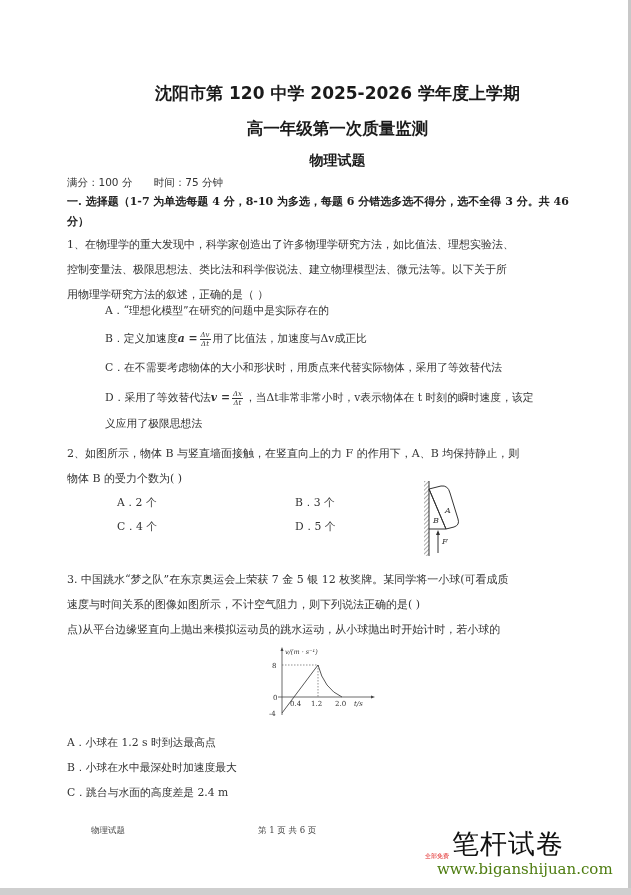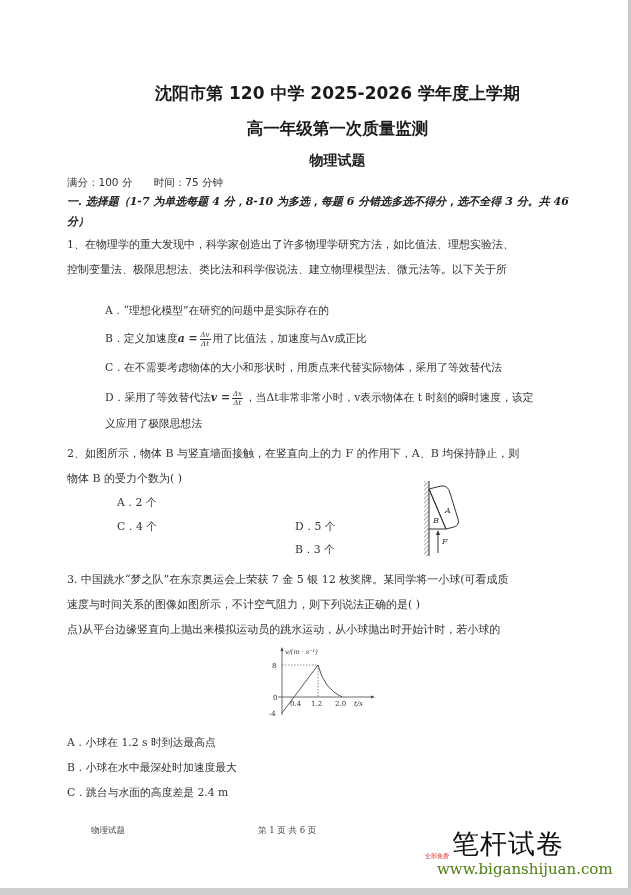--- a/index.html
+++ b/index.html
@@ -8,21 +8,21 @@
   .page-border-right { position: absolute; left: 628px; top: 0; width: 3px; height: 895px; background: #c8c8c8; }
   .page-border-bottom { position: absolute; left: 0; top: 888px; width: 631px; height: 7px; background: #cfcfcf; }
 
   .title { position: absolute; left: 0; width: 631px; text-align: center; font-family: "DejaVu Sans", "Liberation Sans", sans-serif; font-weight: bold; color: #1a1a1a; margin-left: 22px; }
   .t1 { top: 82px; font-size: 17px; }
   .t2 { top: 118px; font-size: 16.5px; }
   .t3 { top: 152px; font-size: 14px; }
 
   .meta { position: absolute; left: 67px; top: 176px; font-size: 10.5px; color: #333; font-family: "DejaVu Sans", "Liberation Sans", sans-serif; }
   .meta span { margin-right: 18px; }
-  .section { position: absolute; left: 67px; top: 192px; width: 510px; font-size: 11px; font-weight: bold; line-height: 20px; color: #222; font-style: italic; }
+  .section { position: absolute; left: 67px; top: 192px; width: 510px; font-size: 11px; font-weight: bold; line-height: 20px; color: #222; }
 
   .para { position: absolute; left: 67px; width: 515px; font-size: 11px; line-height: 25px; color: #333; }
   .opt { position: absolute; left: 105px; width: 470px; font-size: 10.8px; line-height: 26px; color: #333; }
   .frac { display: inline-block; vertical-align: middle; text-align: center; font-size: 7px; line-height: 8px; margin: 0 2px; font-style: italic; }
   .frac .num { display: block; border-bottom: 0.8px solid #333; padding: 0 1px; }
   .frac .den { display: block; }
   .math { font-style: italic; font-weight: bold; }
 
   .col2 { position: absolute; font-size: 10.8px; color: #333; }
 
@@ -48,37 +48,38 @@
 <div class="meta">
   <span>满分：100  分</span>
   <span>时间：75 分钟</span>
 </div>
 
 <div class="section">一. 选择题（1-7 为单选每题 4 分，8-10 为多选，每题 6 分错选多选不得分，选不全得 3 分。共 46 分）</div>
 
 <div class="para" style="top:232px;">
   <div>1、在物理学的重大发现中，科学家创造出了许多物理学研究方法，如比值法、理想实验法、</div>
   <div>控制变量法、极限思想法、类比法和科学假说法、建立物理模型法、微元法等。以下关于所</div>
+  <div>用物理学研究方法的叙述，正确的是（      ）</div>
 </div>
 <div class="opt" style="top:298px;">A．“理想化模型”在研究的问题中是实际存在的</div>
 <div class="opt" style="top:326px;">
   <span>B．定义加速度</span><span class="math">a =</span><span class="frac"><span class="num">Δv</span><span class="den">Δt</span></span><span>用了比值法，加速度与Δv成正比</span>
 </div>
 <div class="opt" style="top:355px;">C．在不需要考虑物体的大小和形状时，用质点来代替实际物体，采用了等效替代法</div>
 <div class="opt" style="top:385px;">
   <span>D．采用了等效替代法</span><span class="math">v =</span><span class="frac"><span class="num">Δx</span><span class="den">Δt</span></span><span>，当Δt非常非常小时，v表示物体在 t 时刻的瞬时速度，该定</span>
   <div>义应用了极限思想法</div>
 </div>
 
 <div class="para" style="top:441px;">
   <div>2、如图所示，物体 B 与竖直墙面接触，在竖直向上的力 F 的作用下，A、B 均保持静止，则</div>
   <div>物体 B 的受力个数为(      )</div>
 </div>
 <div class="col2" style="left:117px; top:496px;">A．2 个</div>
-<div class="col2" style="left:295px; top:496px;margin-top:47px;">B．3 个</div>
+<div class="col2" style="left:295px; top:496px;">B．3 个</div>
 <div class="col2" style="left:117px; top:520px;">C．4 个</div>
 <div class="col2" style="left:295px; top:520px;">D．5 个</div>
 
 <div class="figure-wall">
   <svg width="60" height="75" viewBox="0 0 60 75">
     <defs>
       <pattern id="hatch" width="3" height="3" patternUnits="userSpaceOnUse" patternTransform="rotate(45)">
         <line x1="0" y1="0" x2="0" y2="3" stroke="#555" stroke-width="1"></line>
       </pattern>
     </defs>

